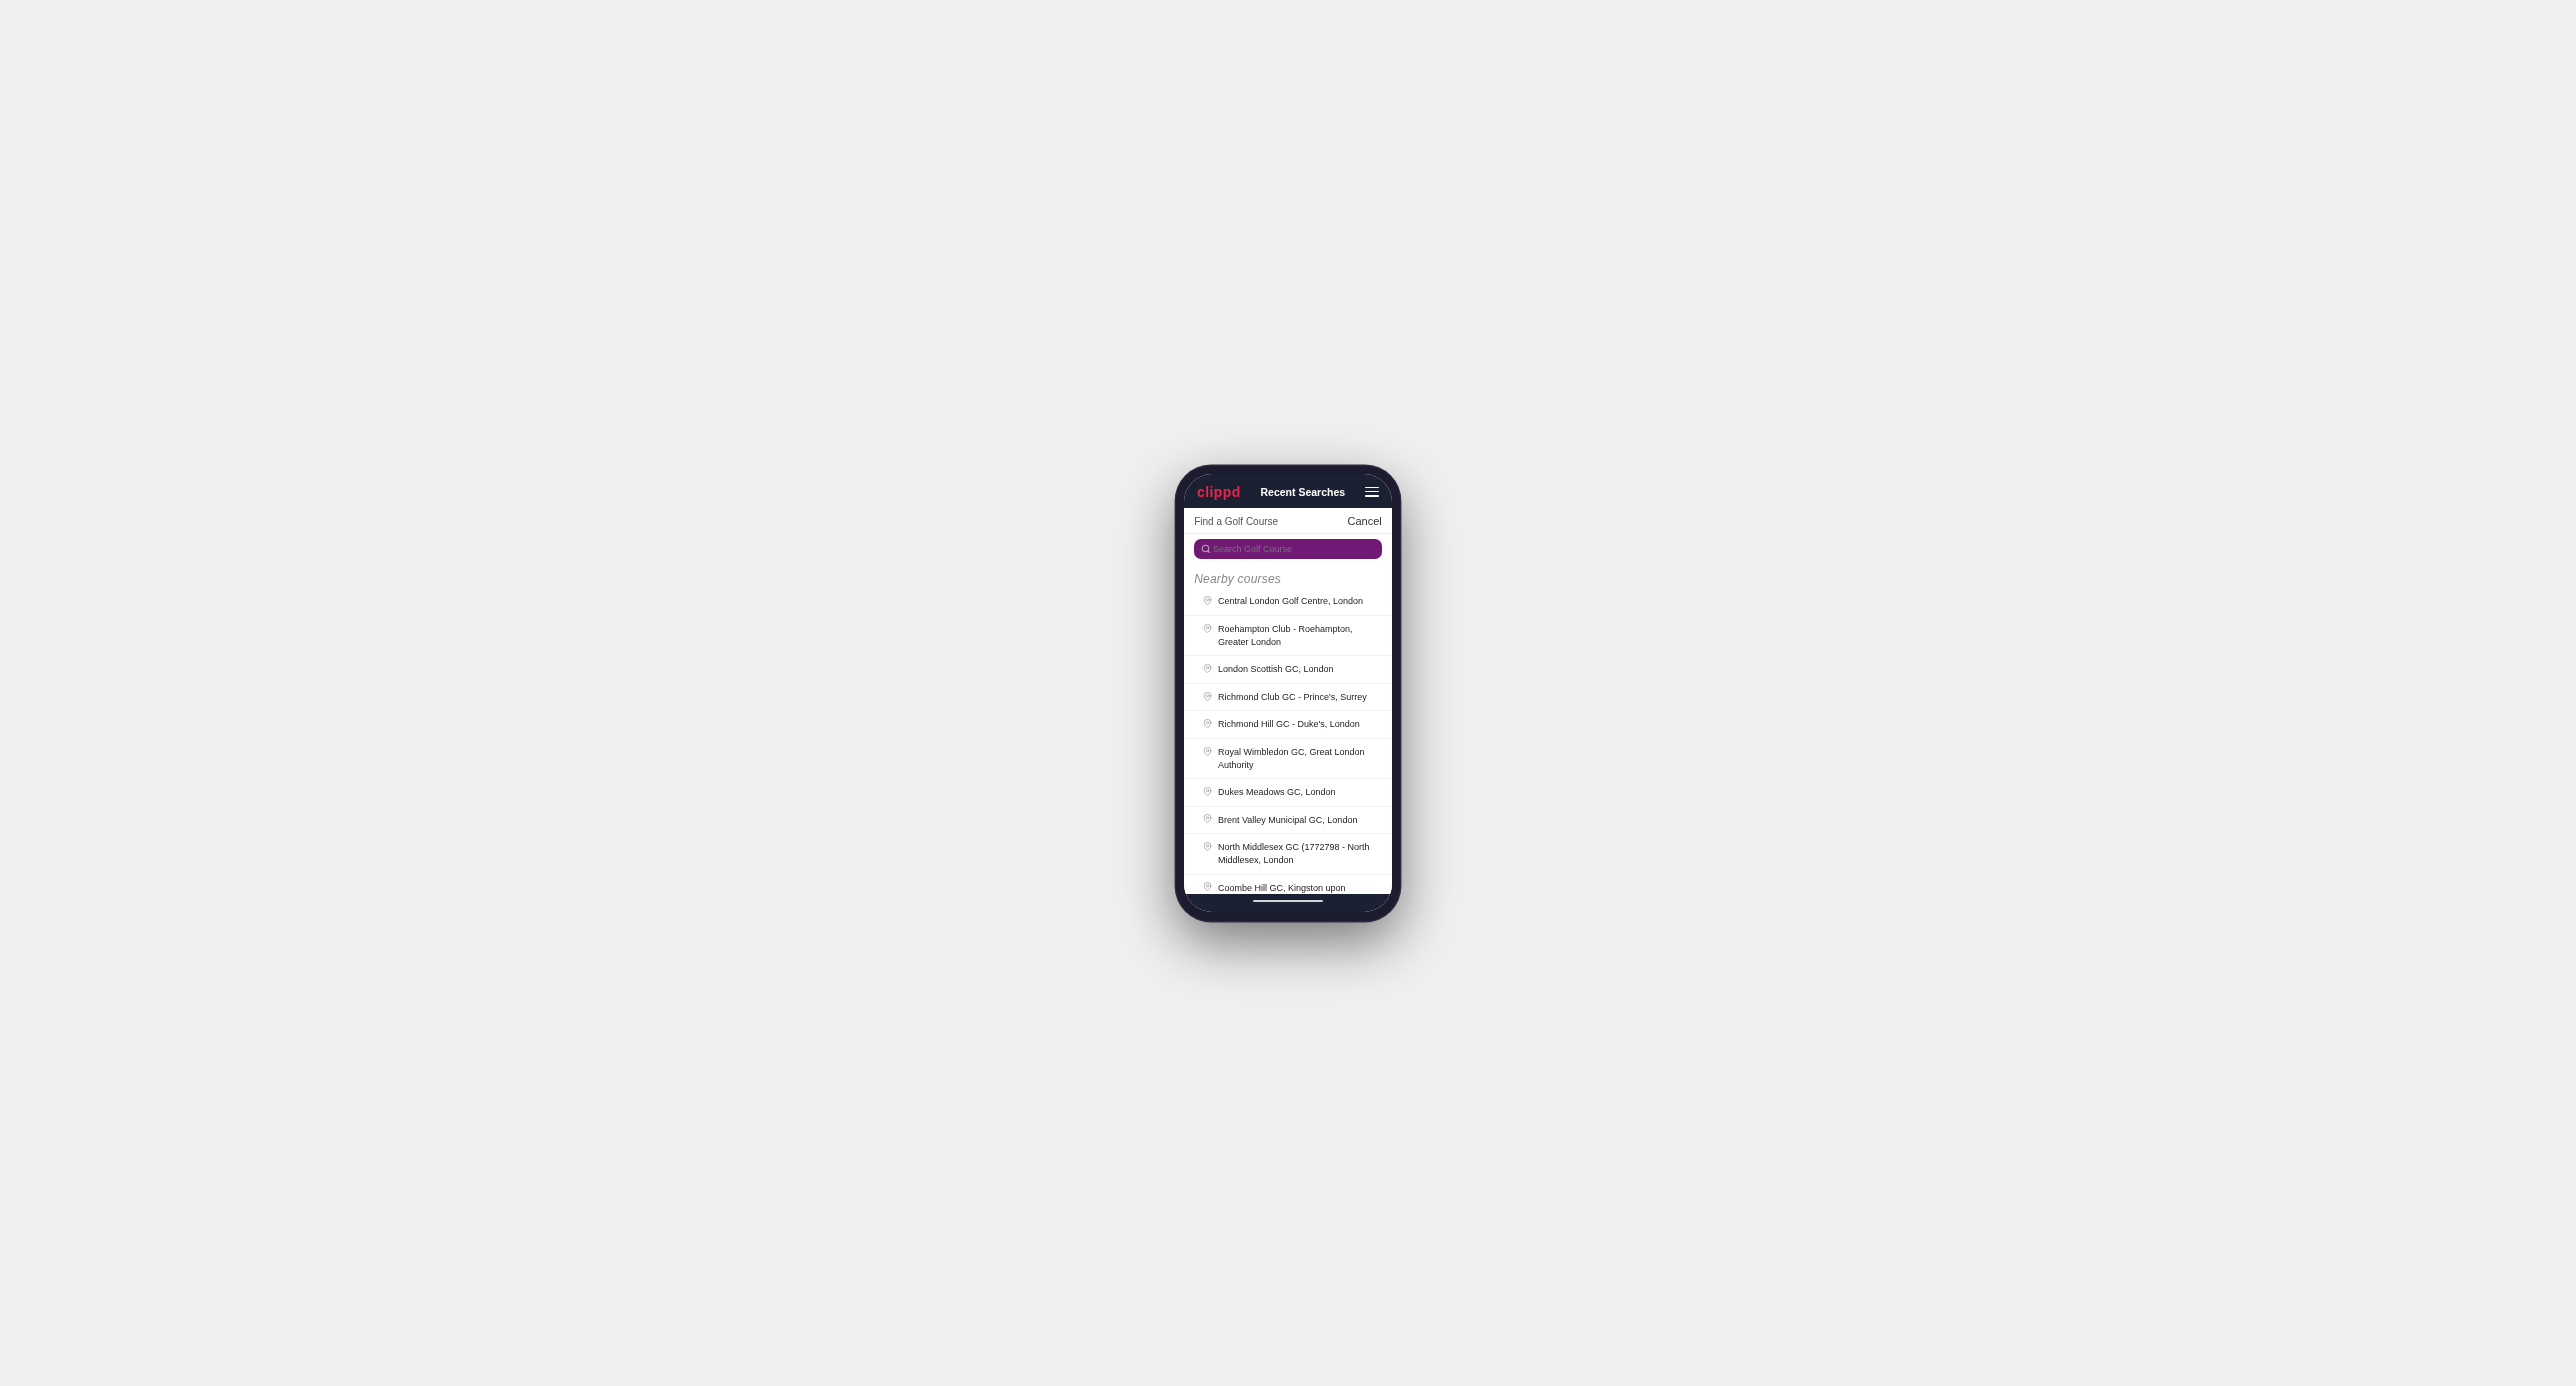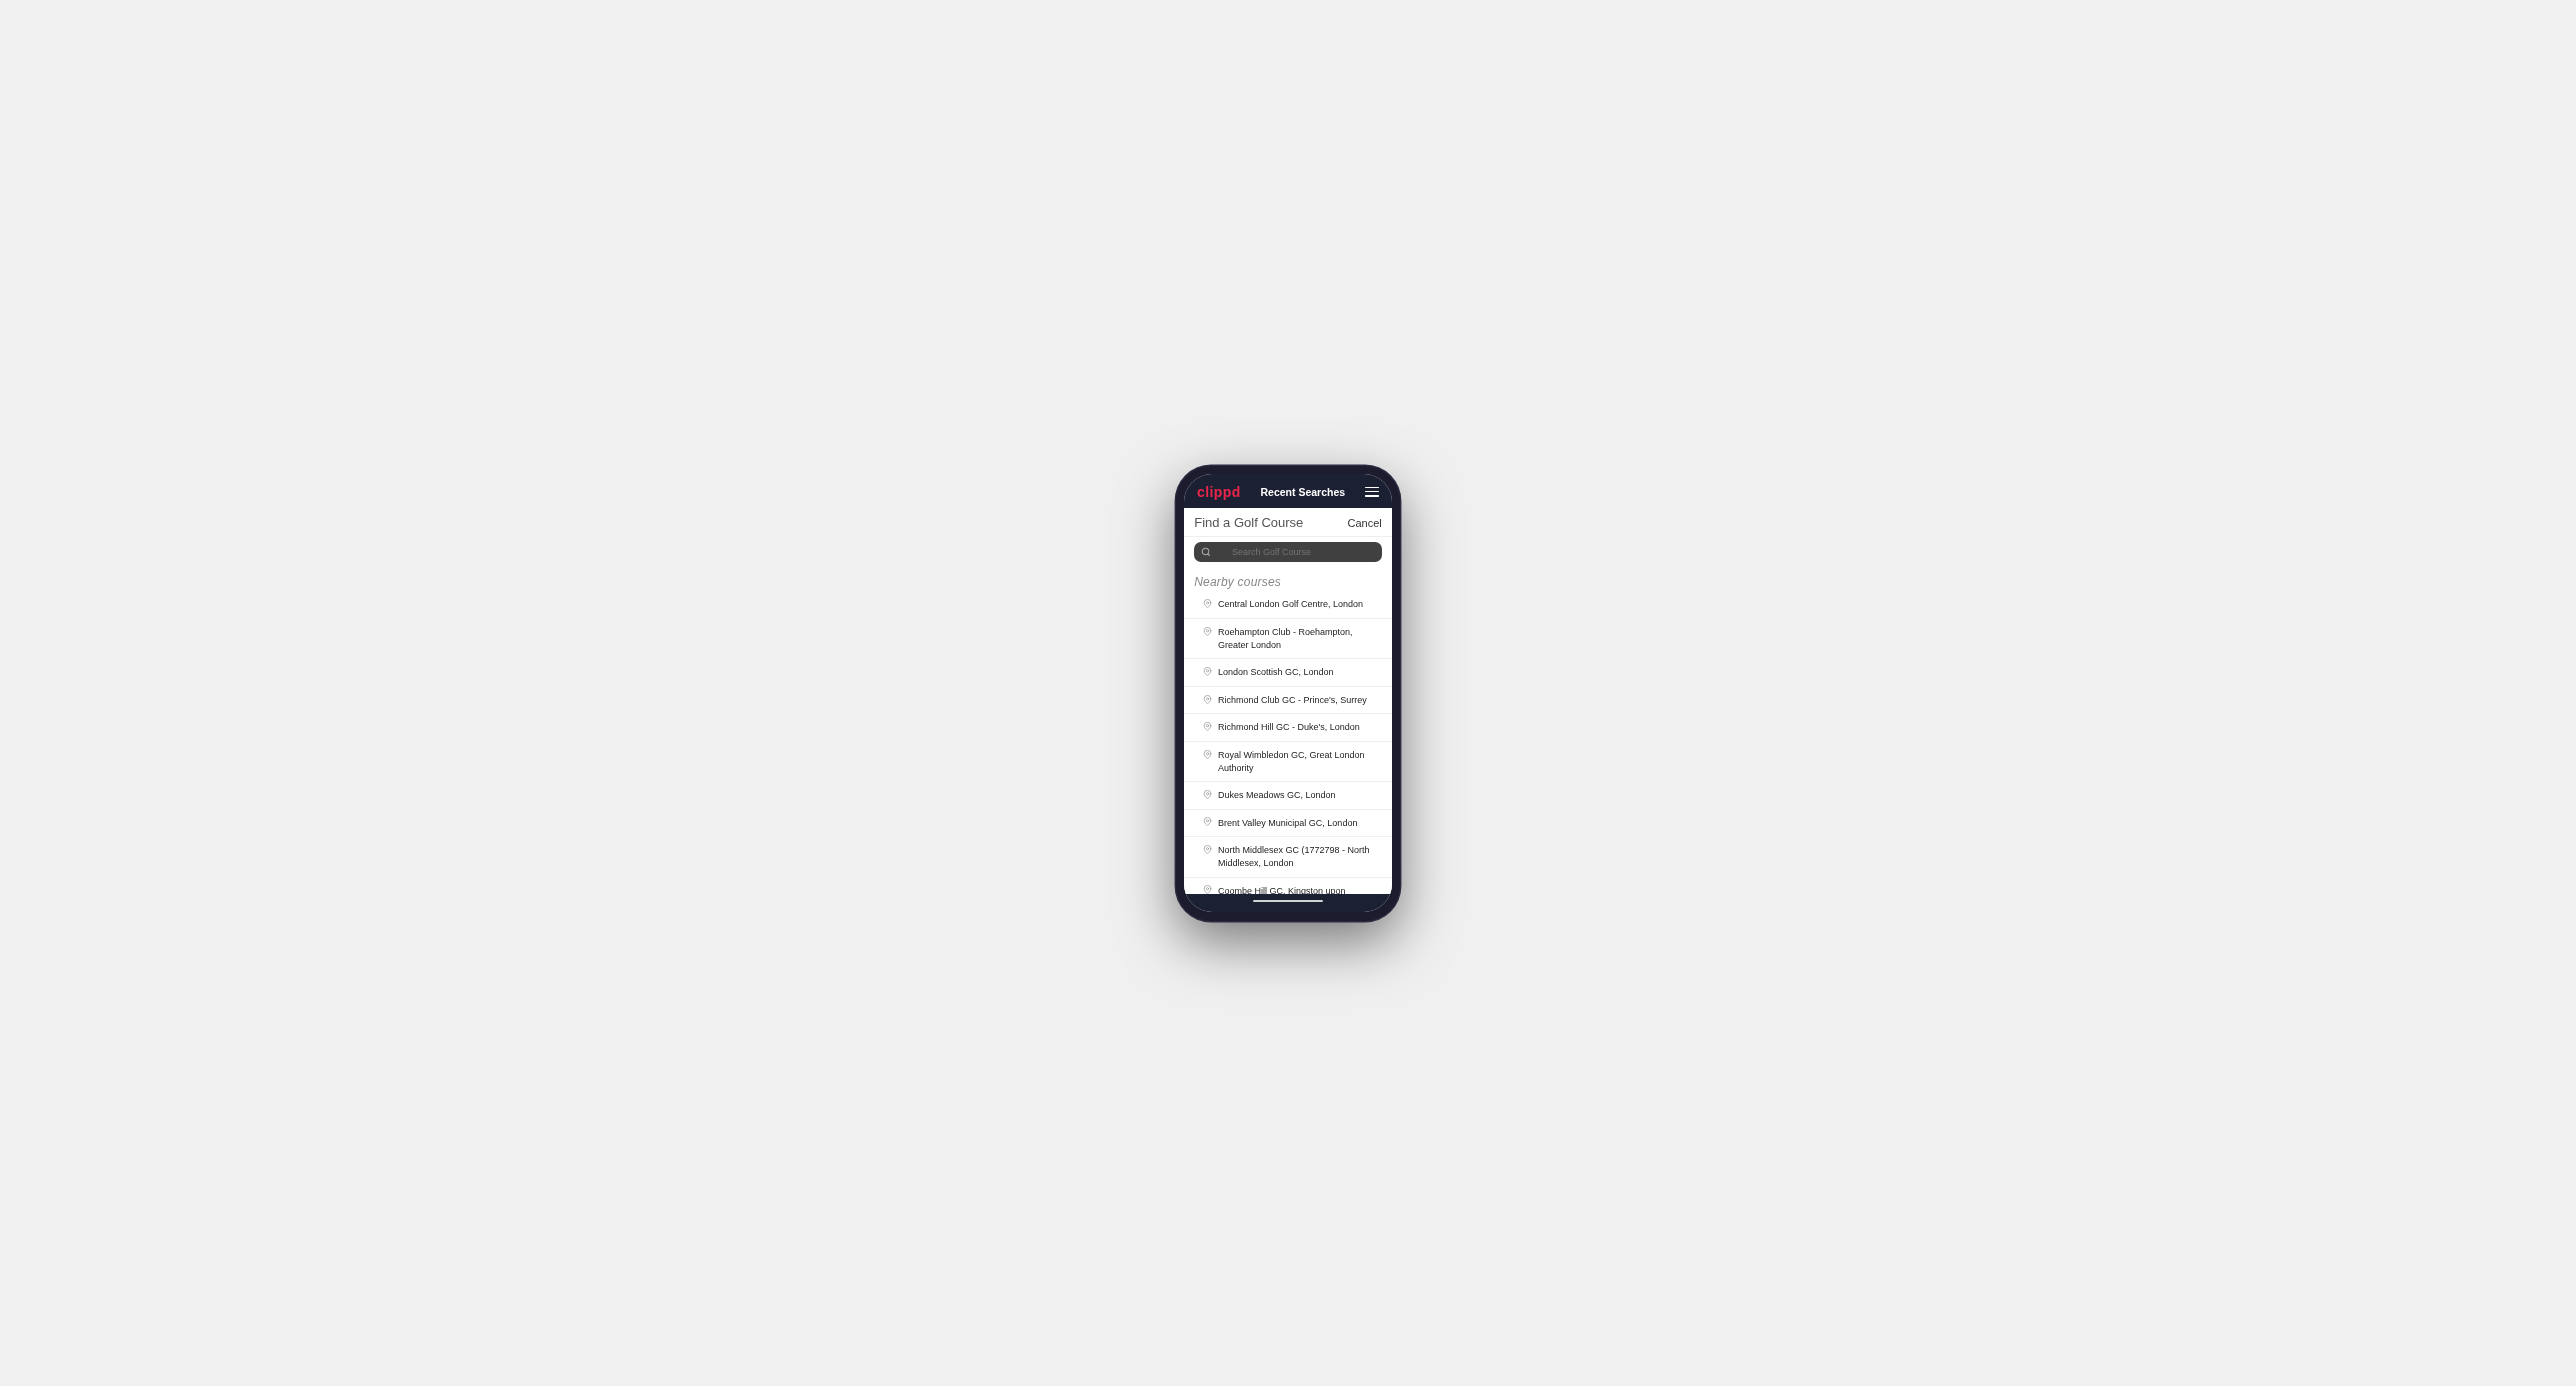--- a/index.html
+++ b/index.html
@@ -88,39 +88,39 @@
     
     .find-bar {
       display: flex;
       align-items: center;
       justify-content: space-between;
       padding: 7px 9.8px 5.6px;
       border-bottom: 0.7px solid #eee;
     }
 
     .find-label {
-      font-size: 13px;
+      font-size: 10px;
       color: #555;
     }
 
     .cancel-btn {
       font-size: 11px;
       color: #333;
       font-weight: 400;
       cursor: pointer;
     }
 
     
     .search-box {
       margin: 5.6px 9.8px;
       display: flex;
-      background: #404040;
+      background: #701a75;
       border-radius: 7px;
       padding: 4.9px 7px;
-      gap: 21px;
+      gap: 2px;
     }
 
     .search-icon-svg {
       flex-shrink: 0;
       color: #aaa;
     }
 
     .search-input {
       border: none;
       background: transparent;

